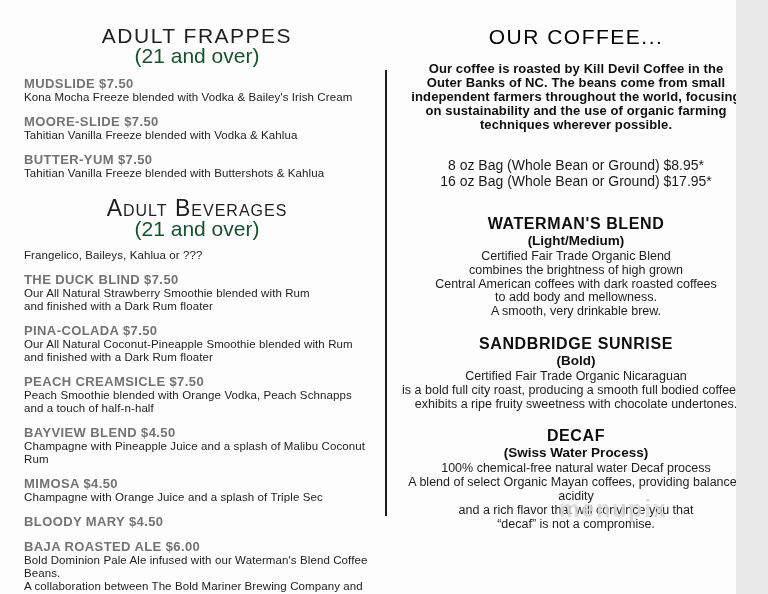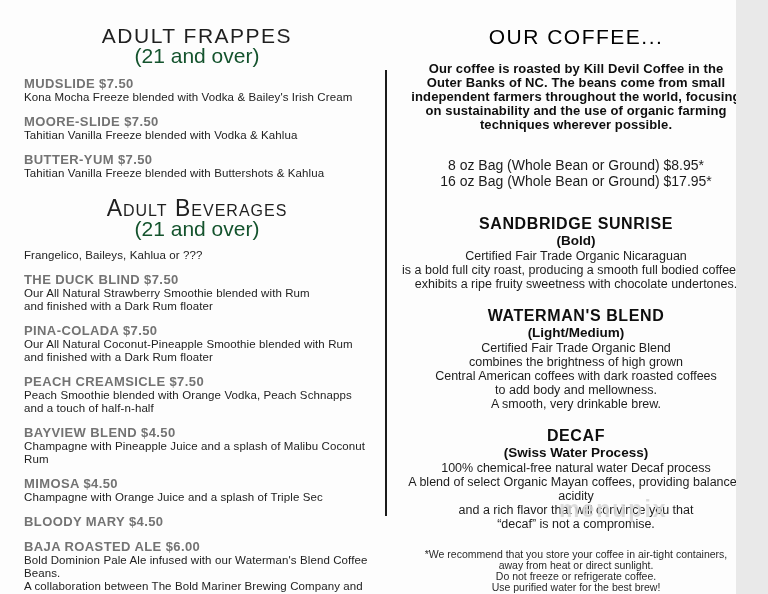--- a/index.html
+++ b/index.html
@@ -145,49 +145,45 @@
 
     <div class="rc-intro">Our coffee is roasted by Kill Devil Coffee in the
 Outer Banks of NC.  The beans come from small
 independent farmers throughout the world, focusing
 on sustainability and the use of organic farming
 techniques wherever possible.</div>
 
     <div class="rc-bags">8 oz Bag (Whole Bean or Ground) $8.95*
 16 oz Bag (Whole Bean or Ground) $17.95*</div>
 
-    <div class="roast" style="margin-top:14px;">
-      <div class="roast-name">SANDBRIDGE SUNRISE</div>
-      <div class="roast-type">(Bold)</div>
-      <div class="roast-desc">Certified Fair Trade Organic Nicaraguan
-is a bold full city roast, producing a smooth full bodied coffee. It
-exhibits a ripe fruity sweetness with chocolate undertones.</div>
-    </div>
-
     <div class="roast">
       <div class="roast-name">WATERMAN'S BLEND</div>
       <div class="roast-type">(Light/Medium)</div>
       <div class="roast-desc">Certified Fair Trade Organic Blend
 combines the brightness of high grown
 Central American coffees with dark roasted coffees
 to add body and mellowness.
 A smooth, very drinkable brew.</div>
+    </div>
+
+    <div class="roast" style="margin-top:14px;">
+      <div class="roast-name">SANDBRIDGE SUNRISE</div>
+      <div class="roast-type">(Bold)</div>
+      <div class="roast-desc">Certified Fair Trade Organic Nicaraguan
+is a bold full city roast, producing a smooth full bodied coffee. It
+exhibits a ripe fruity sweetness with chocolate undertones.</div>
     </div>
 
     <div class="roast">
       <div class="roast-name">DECAF</div>
       <div class="roast-type">(Swiss Water Process)</div>
       <div class="roast-desc">100% chemical-free natural water Decaf process
 A blend of select Organic Mayan coffees, providing balanced acidity
 and a rich flavor that will convince you that
 “decaf” is not a compromise.</div>
     </div>
 
     <div class="watermark">menupix</div>
 
-    <div class="rc-footnote">*We recommend that you store your coffee in air-tight containers,
-away from heat or direct sunlight.
-Do not freeze or refrigerate coffee.
-Use purified water for the best brew!</div>
 
   </div>
 
 </div>
 
 </body></html>

